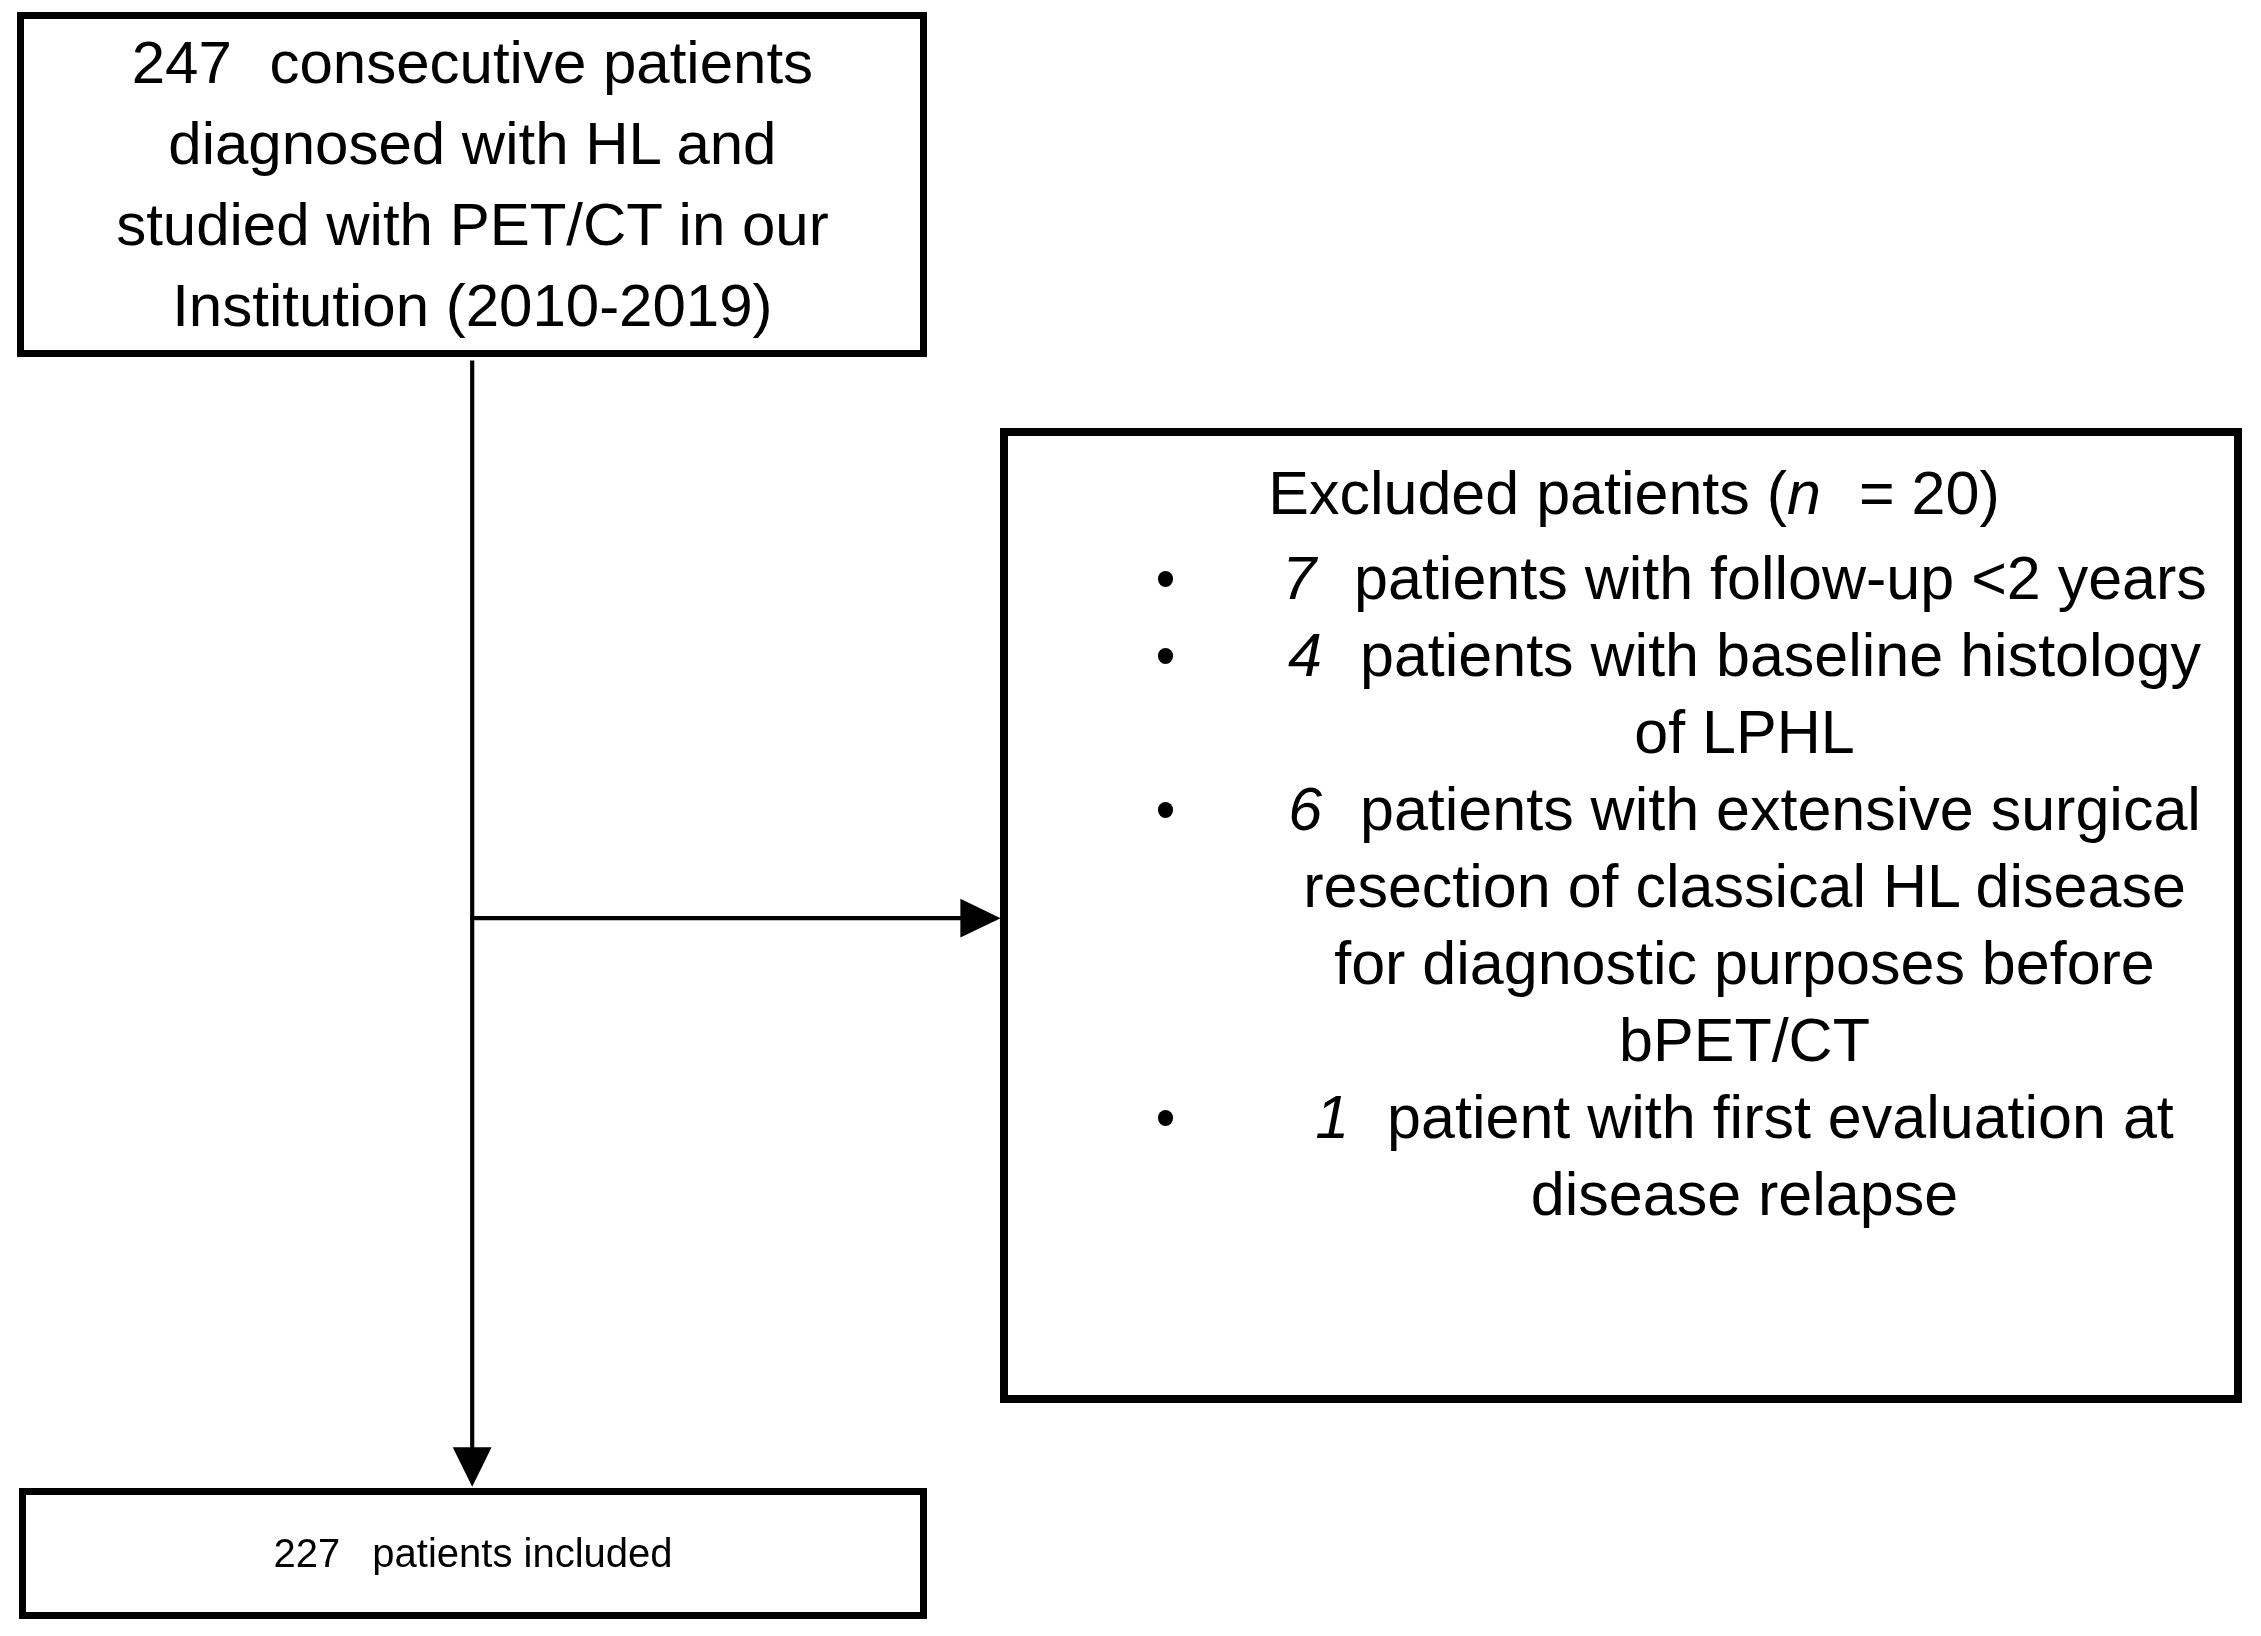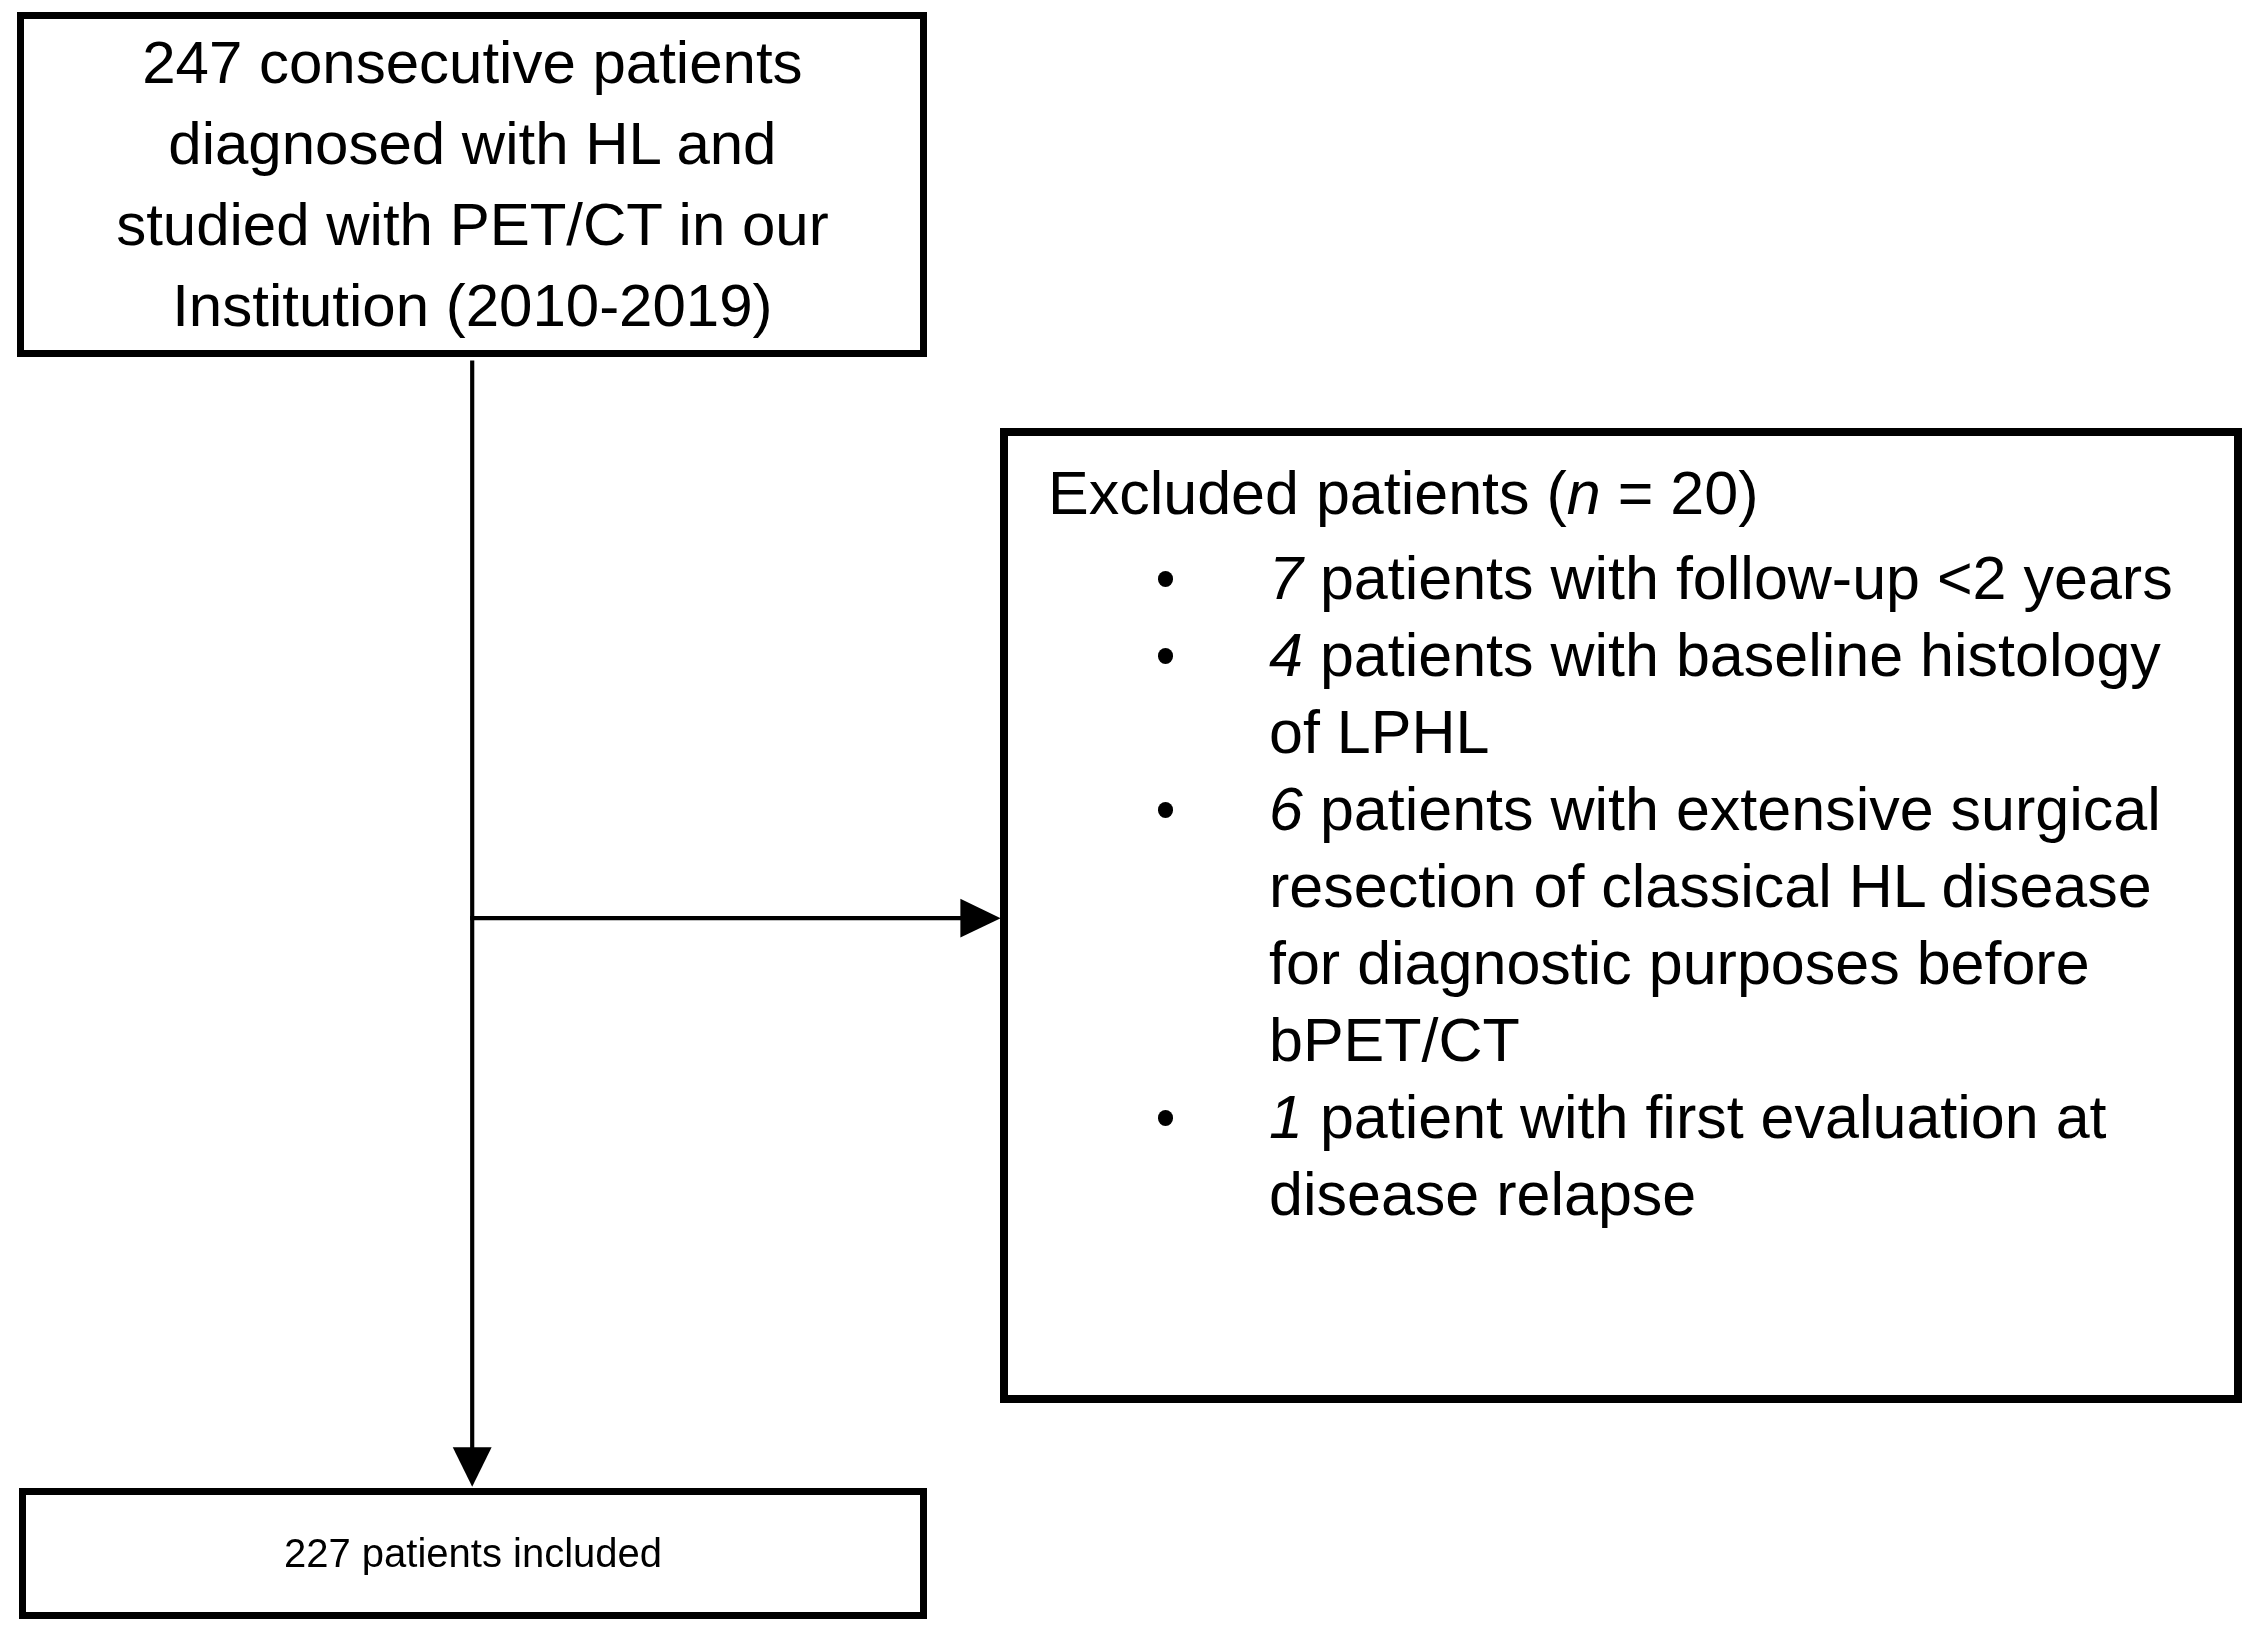--- a/index.html
+++ b/index.html
@@ -14,20 +14,21 @@
     background: #ffffff;
     color: #000000;
     font-family: "Liberation Sans", "DejaVu Sans", sans-serif;
     overflow: hidden;
   }
   .box {
     position: absolute;
     box-sizing: border-box;
     background: #ffffff;
     border: 7.6px solid #000000;
+    text-align: center;
   }
   
   #initial-box {
     left: 17.4px;
     top: 11.8px;
     width: 910px;
     height: 345px;
     display: flex;
     align-items: center;
     justify-content: center;
@@ -52,21 +53,21 @@
   #excluded-box {
     left: 1000px;
     top: 428px;
     width: 1242px;
     height: 975px;
     border-width: 8.3px;
     font-size: 61px;
     line-height: 78px;
     padding: 18px 14px 0 40px;
   }
-  .pre { white-space: pre; }
+  .pre { white-space: pre; margin-left: 21px; }
   b, .bold { font-weight: normal; }
   .italic { font-style: italic; }
   #exclusion-list {
     list-style: none;
     margin: 8.3px 0 0 0;
     padding: 0;
     line-height: 77px;
   }
   #exclusion-list li {
     position: relative;

